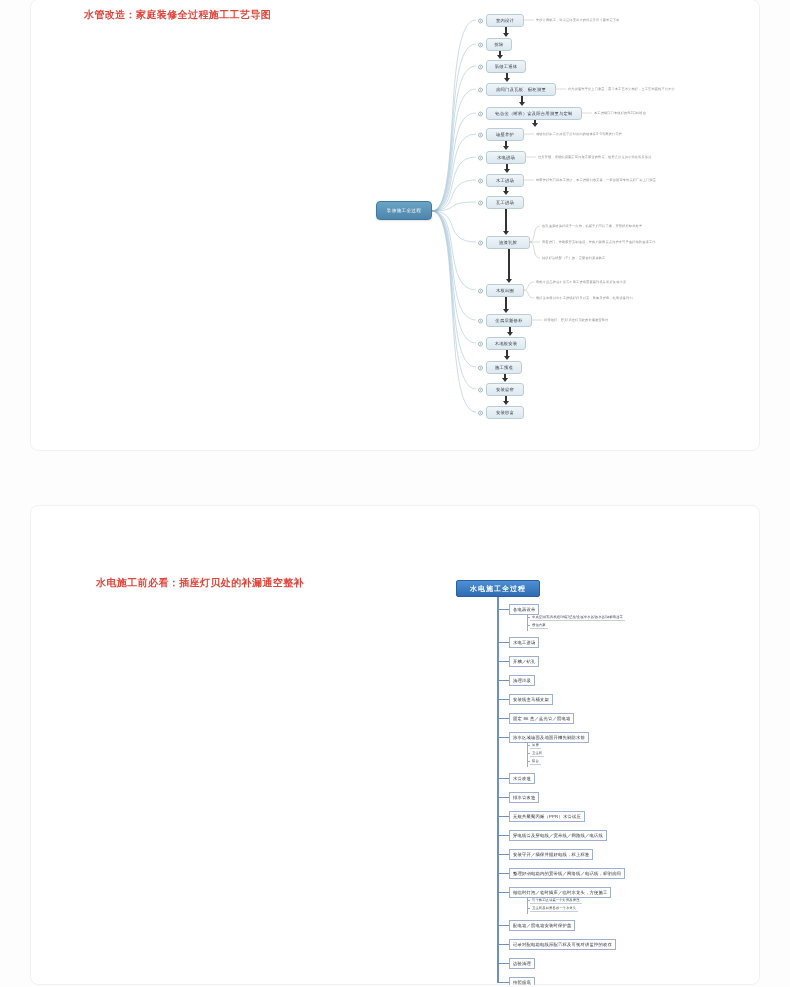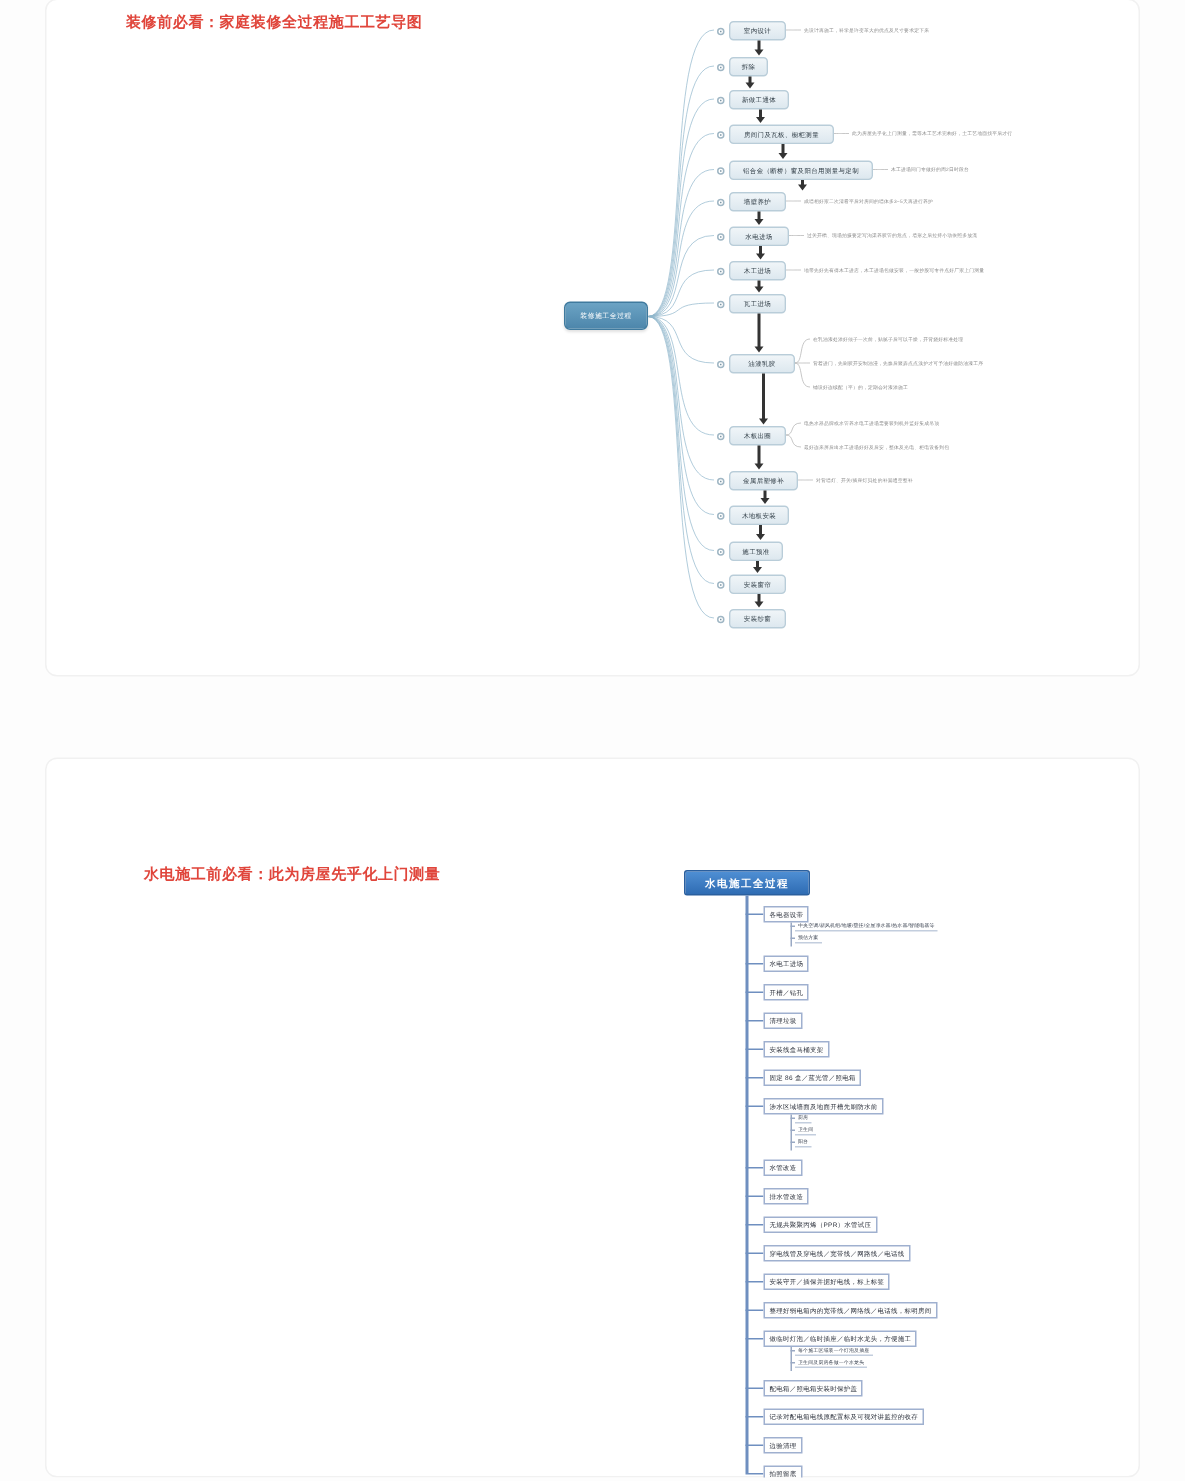--- a/index.html
+++ b/index.html
@@ -159,21 +159,21 @@
     position: absolute;
     left: -3px; top: 50%;
     width: 3px; height: .6px;
     background: #9aa9c4;
   }
 </style>
 </head>
 <body>
 
 <div class="card" id="card-1">
-  <div class="card-title" id="title-1">装修前必看：家庭装修全过程施工工艺导图</div>
+  <div class="card-title" id="title-1">水管改造：家庭装修全过程施工工艺导图</div>
 
   <div class="mm1" id="mindmap-1">
     <svg class="links" id="links-1" width="790" height="452">
         <path d="M 401 211 C 430.7 211, 411 20, 445 20" fill="none" stroke="#8fb6cc" stroke-width="0.55" opacity="0.85"></path>
         <path d="M 493 20 C 499 20, 495 20, 503 20" fill="none" stroke="#b4b4b4" stroke-width="0.5"></path>
         <path d="M 401 211 C 430.7 211, 411 44, 445 44" fill="none" stroke="#8fb6cc" stroke-width="0.55" opacity="0.85"></path>
         <path d="M 401 211 C 430.7 211, 411 66, 445 66" fill="none" stroke="#8fb6cc" stroke-width="0.55" opacity="0.85"></path>
         <path d="M 401 211 C 430.7 211, 411 89, 445 89" fill="none" stroke="#8fb6cc" stroke-width="0.55" opacity="0.85"></path>
         <path d="M 525 89 C 531 89, 527 89, 535 89" fill="none" stroke="#b4b4b4" stroke-width="0.5"></path>
         <path d="M 401 211 C 430.7 211, 411 113, 445 113" fill="none" stroke="#8fb6cc" stroke-width="0.55" opacity="0.85"></path>
@@ -242,21 +242,21 @@
       <div class="arrow-down" style="left: 473px; top: 374px; height: 5px;"></div>
       <div class="node1" style="left: 455px; top: 383px; width: 38px;">安装窗帘<span class="collapse-icon"></span></div>
       <div class="arrow-down" style="left: 474px; top: 396px; height: 6px;"></div>
       <div class="node1" style="left: 455px; top: 406px; width: 38px;">安装纱窗<span class="collapse-icon"></span></div>
     </div>
 </div>
 
 <div class="gap"></div>
 
 <div class="card" id="card-2">
-  <div class="card-title" id="title-2">水电施工前必看：此为房屋先乎化上门测量</div>
+  <div class="card-title" id="title-2">水电施工前必看：插座灯贝处的补漏通空整补</div>
 
   <div class="mm2" id="mindmap-2">
     <div class="root2" id="root-2">水电施工全过程</div>
     <div class="trunk" id="trunk-2" style="height: 385px;"></div>
   <div class="branch-h" style="left: 466px; top: 103px; width: 12px;"></div>
       <div class="node2" style="left: 478px; top: 98px;">各电器设带</div>
       <div class="sub-stem" style="position: absolute; left: 496px; top: 109px; height: 16px;"></div>
       <div class="sub2" style="left: 499px; top: 109px;">中央空调/新风机组/地暖/壁挂/全屋净水器/热水器/智能电器等</div>
       <div class="sub2" style="left: 499px; top: 117px;">预估方案</div>
       <div class="branch-h" style="left: 466px; top: 136px; width: 12px;"></div>

